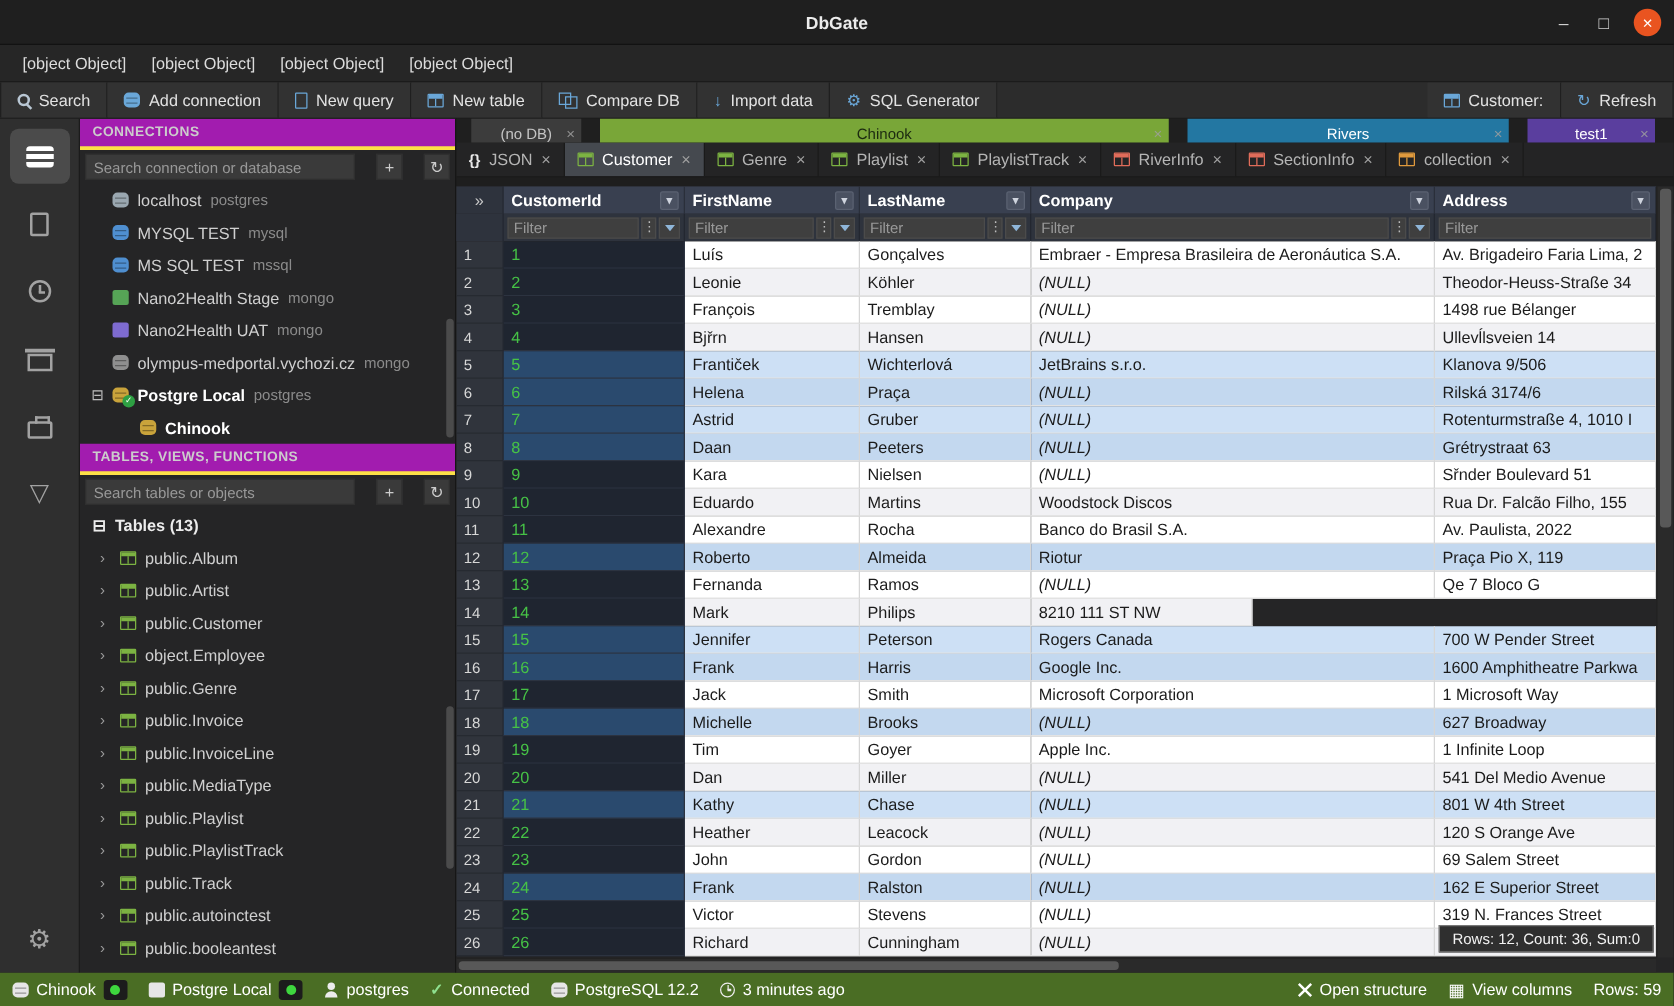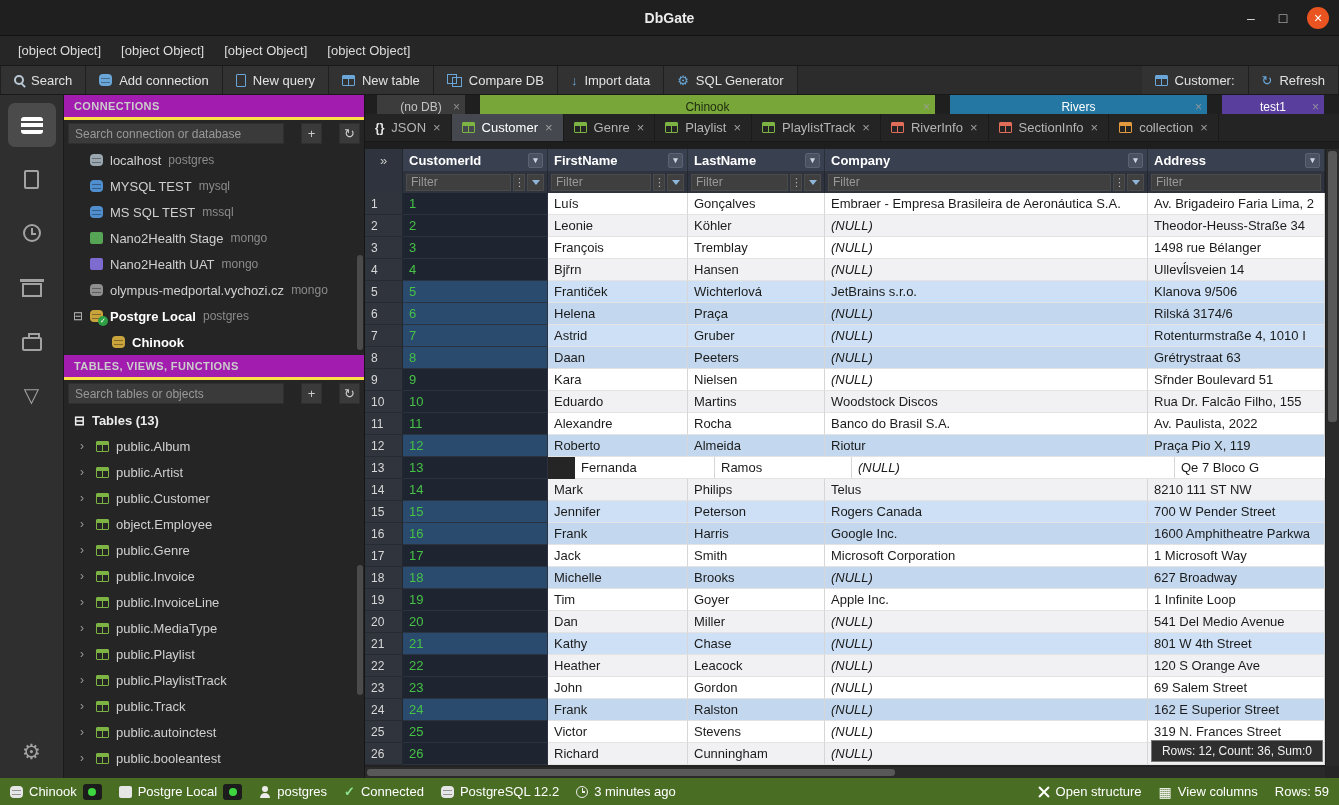--- a/index.html
+++ b/index.html
@@ -689,32 +689,31 @@
               <div class="cell id" style="width: 145px;">12</div>
               <div class="cell data" style="width: 140px;">Roberto</div>
               <div class="cell data" style="width: 137px;">Almeida</div>
               <div class="cell data" style="width: 323px;">Riotur</div>
               <div class="cell data" style="width: 177px;">Praça Pio X, 119</div>
             </div>
 
             <div class="drow">
               <div class="cell rn">13</div>
               <div class="cell id" style="width: 145px;">13</div>
-              <div class="cell data" style="width: 140px; margin-left: 27px;">Fernanda</div>
+              <div class="cell data" style="width: 140px;">Fernanda</div>
               <div class="cell data" style="width: 137px;">Ramos</div>
               <div class="cell data nullval" style="width: 323px;">(NULL)</div>
               <div class="cell data" style="width: 177px;">Qe 7 Bloco G</div>
             </div>
 
             <div class="drow">
               <div class="cell rn">14</div>
               <div class="cell id" style="width: 145px;">14</div>
               <div class="cell data" style="width: 140px;">Mark</div>
               <div class="cell data" style="width: 137px;">Philips</div>
-              <div class="cell data" style="width: 323px;">Telus</div>
               <div class="cell data" style="width: 177px;">8210 111 ST NW</div>
             </div>
 
             <div class="drow sel">
               <div class="cell rn">15</div>
               <div class="cell id" style="width: 145px;">15</div>
               <div class="cell data" style="width: 140px;">Jennifer</div>
               <div class="cell data" style="width: 137px;">Peterson</div>
               <div class="cell data" style="width: 323px;">Rogers Canada</div>
               <div class="cell data" style="width: 177px;">700 W Pender Street</div>

